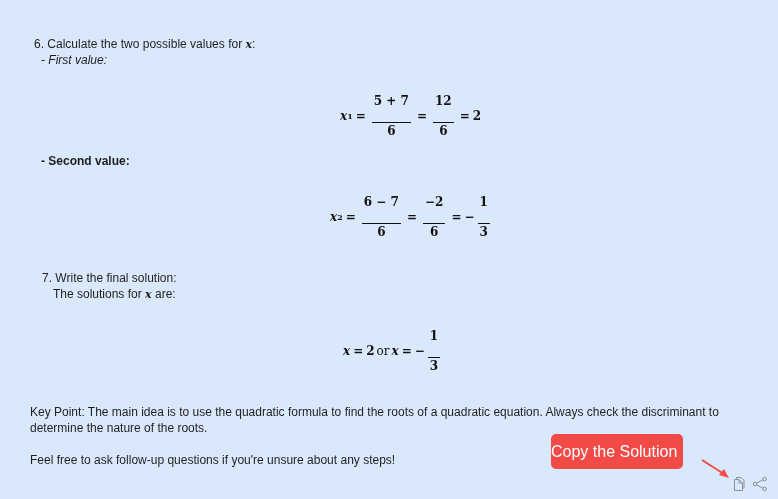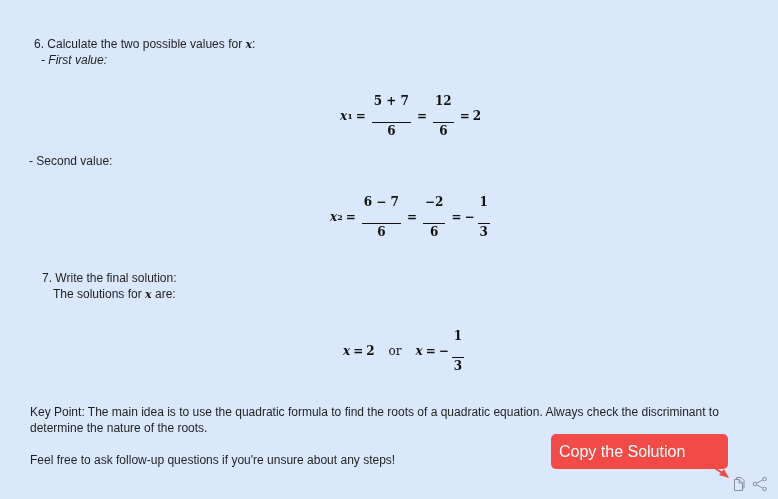--- a/index.html
+++ b/index.html
@@ -7,23 +7,23 @@
   .txt{position:absolute;white-space:nowrap;font-size:12px;line-height:16px;}
   b{font-weight:normal;}
   .mi{font-family:"DejaVu Serif",serif;font-style:italic;font-weight:bold;font-size:11px;}
   .math{position:absolute;font-family:"DejaVu Serif",serif;font-size:12px;font-weight:bold;display:flex;align-items:center;color:#111;}
   .math .v{font-style:italic;}
   .math sub{font-size:8px;font-style:normal;vertical-align:-3px;}
   .frac{display:inline-flex;flex-direction:column;align-items:center;margin:0 3px;}
   .frac .n{padding:0 2px 14px;border-bottom:1px solid #111;line-height:14px;}
   .frac .d{padding-top:1px;line-height:14px;}
   .op{margin:0 3px;}
-  .or{font-weight:normal;margin:0 14px;}
+  .or{font-weight:normal;margin:0 2px;}
   .para{position:absolute;left:30px;width:740px;font-size:12px;line-height:16px;}
-  .copy-btn{position:absolute;left:551px;top:434px;width:177px;height:35px;background:#f24a47;color:#fff;border-radius:5px;font-size:16px;display:flex;align-items:center;padding-left:8px;box-sizing:border-box;}
+  .copy-btn{position:absolute;left:551px;top:434px;width:132px;height:35px;background:#f24a47;color:#fff;border-radius:5px;font-size:16px;display:flex;align-items:center;box-sizing:border-box;}
   .icon{position:absolute;}
 </style>
 </head>
 <body>
 
 <div class="txt" style="left:34px;top:36px;">
   <span>6.</span>
   <b>Calculate the two possible values for</b>
   <span class="mi">x</span><b>:</b>
 </div>
@@ -39,21 +39,21 @@
     </span>
   <span class="op">=</span>
   <span class="frac">
       <span class="n">12</span>
       <span class="d">6</span>
     </span>
   <span class="op">=</span>
   <span>2</span>
 </div>
 
-<div class="txt" style="left:29px;top:153px;">- Second value:</div>
+<div class="txt" style="left:41px;top:153px;font-weight:bold;">- Second value:</div>
 
 <div class="math" style="left:330px;top:195px;">
   <span class="v">x</span>
     <sub>2</sub>
   <span class="op">=</span>
   <span class="frac">
       <span class="n">6 − 7</span>
       <span class="d">6</span>
     </span>
   <span class="op">=</span>

